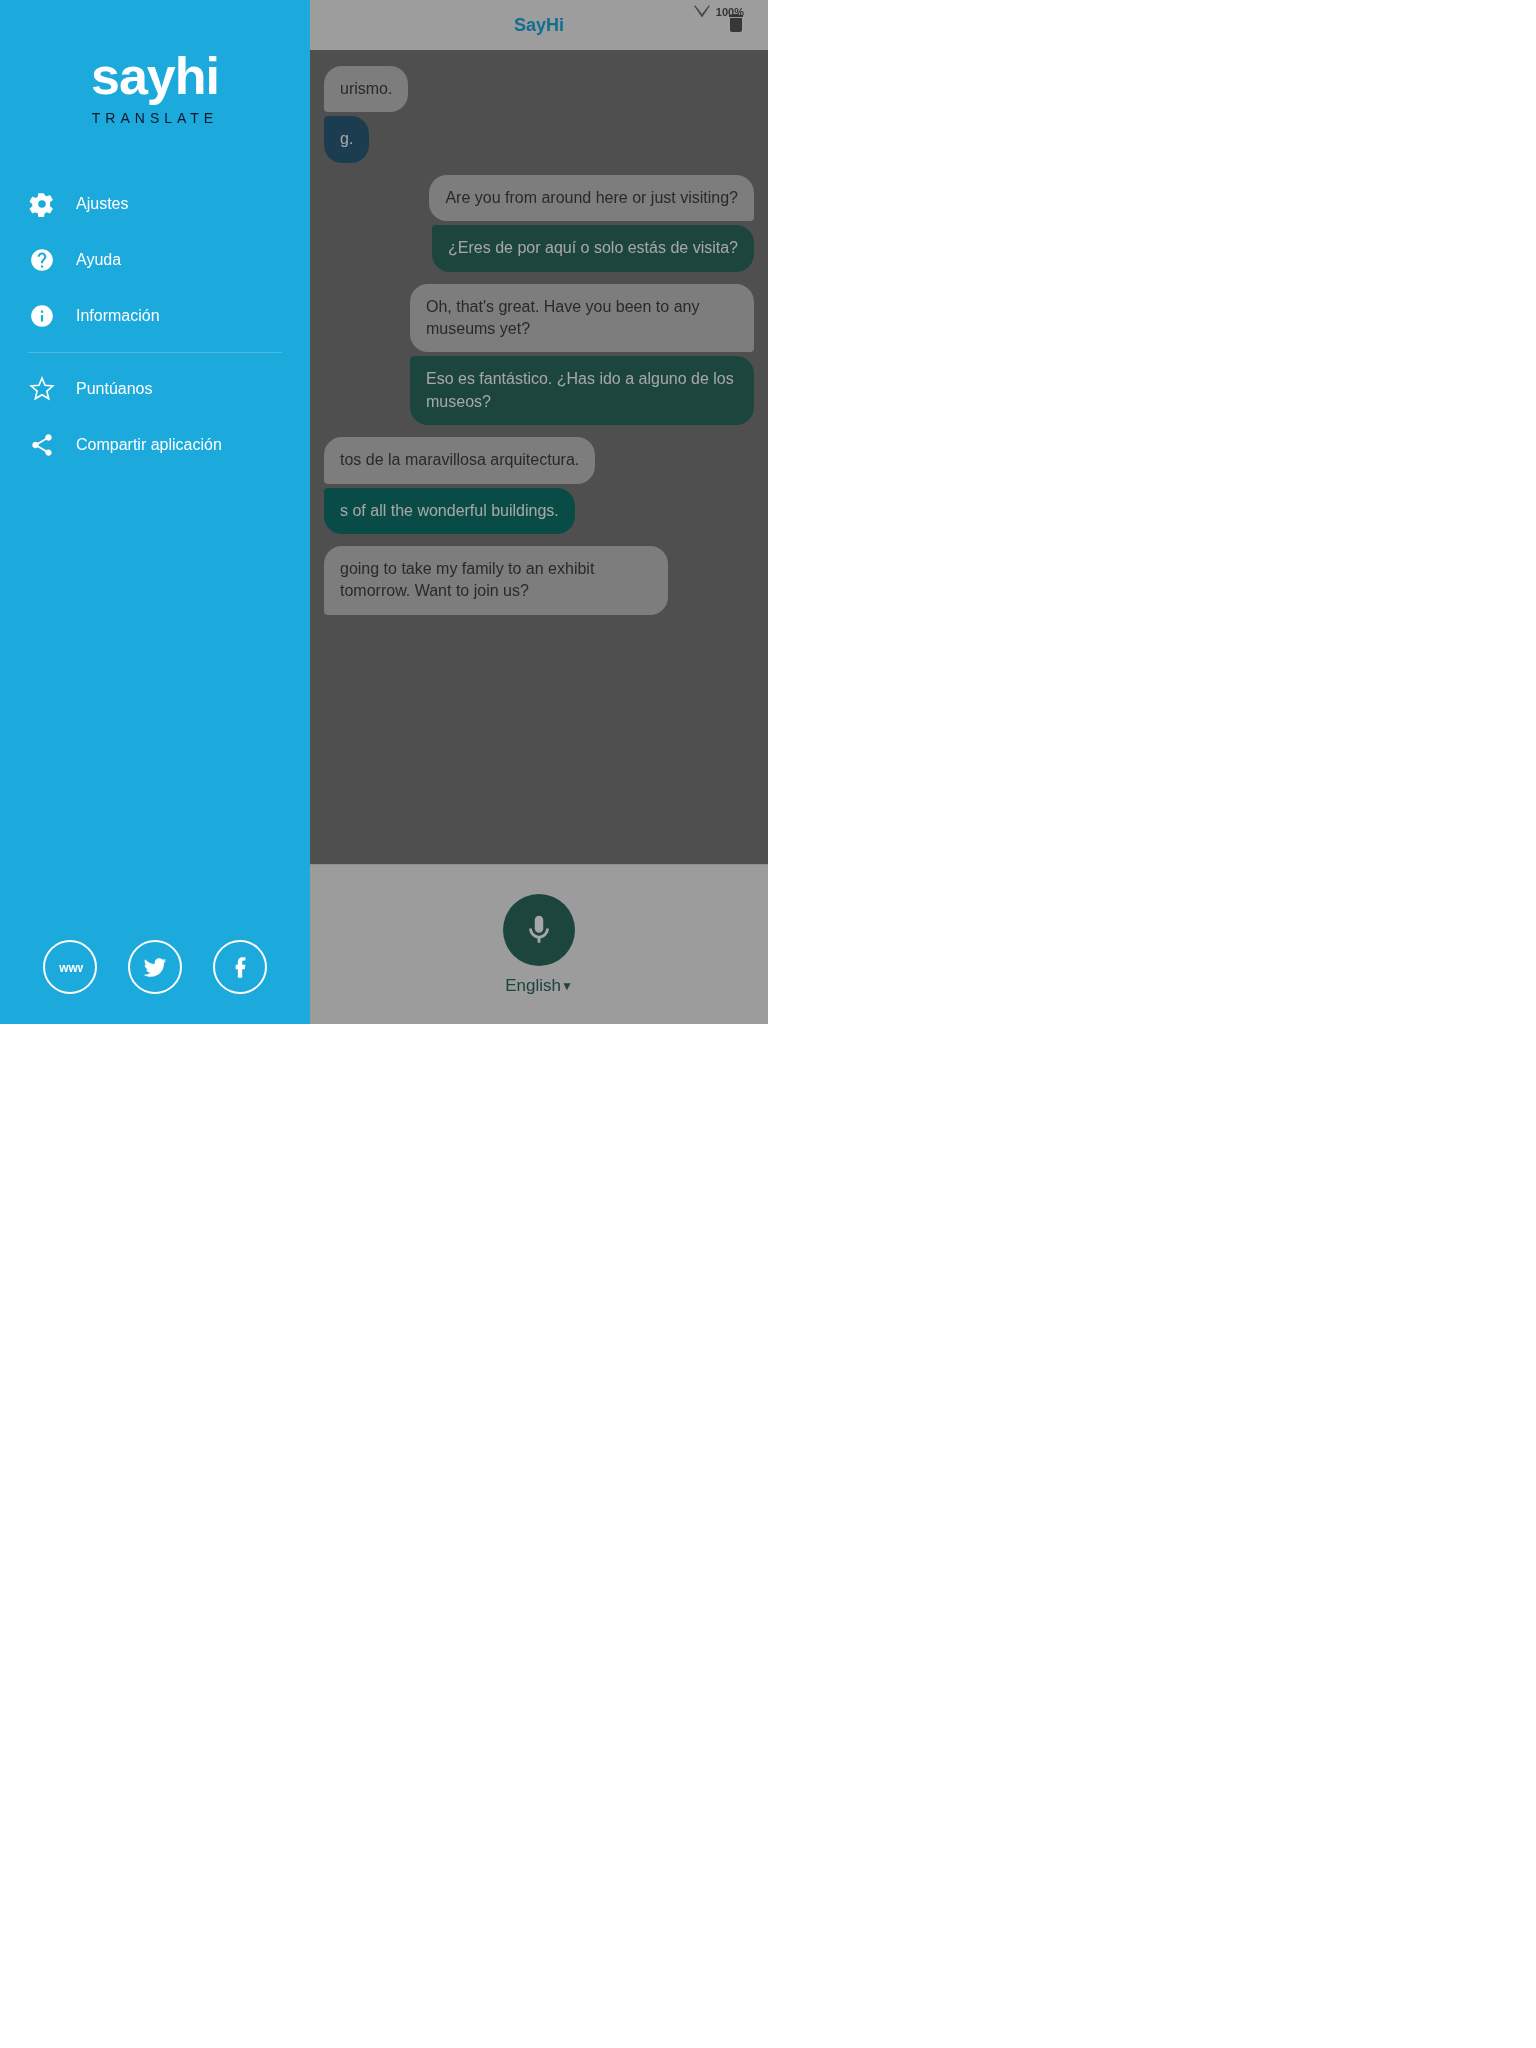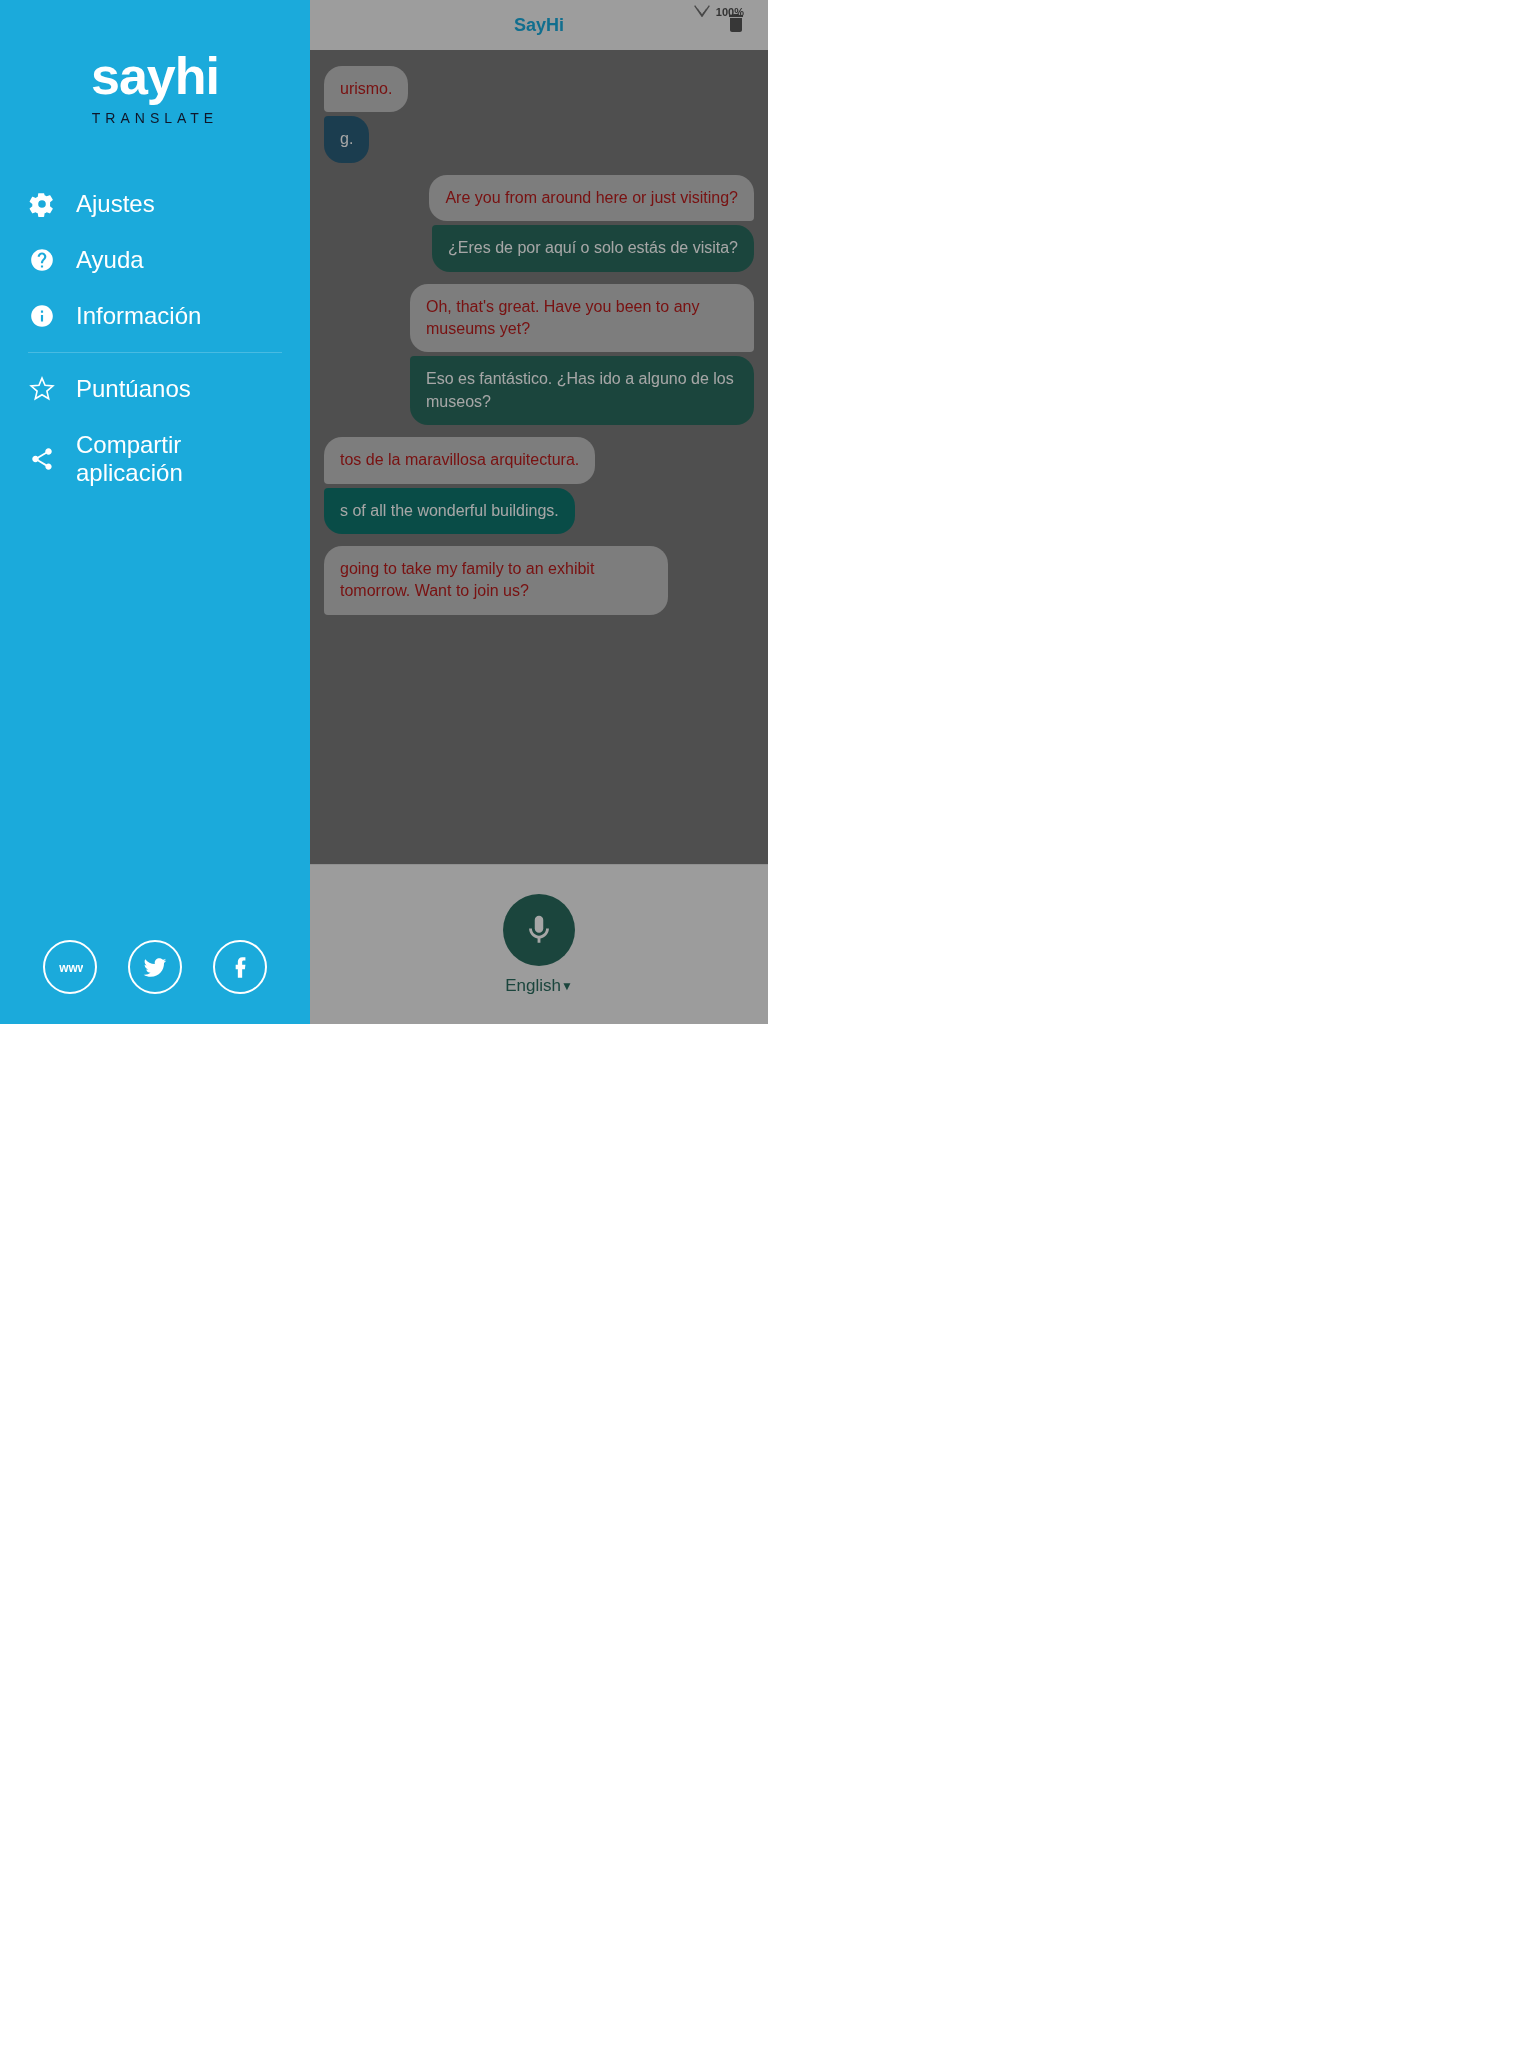--- a/index.html
+++ b/index.html
@@ -92,21 +92,21 @@
       justify-content: center;
       flex-shrink: 0;
     }
     .nav-icon svg {
       width: 26px;
       height: 26px;
       fill: white;
     }
     .nav-label {
       color: white;
-      font-size: 24px;
+      font-size: 16px;
       font-weight: 400;
     }
 
     .sidebar-divider {
       height: 1px;
       background: rgba(255,255,255,0.2);
       margin: 8px 28px;
     }
 
     .sidebar-bottom {
@@ -206,21 +206,21 @@
 
     .bubble {
       max-width: 80%;
       padding: 12px 16px;
       border-radius: 18px;
       font-size: 16px;
       line-height: 1.4;
     }
     .bubble.grey {
       background: #c0c0c0;
-      color: #b91c1c;
+      color: #404040;
     }
     .bubble.dark-teal {
       background: #2a6b5e;
       color: white;
     }
     .bubble.teal {
       background: #1BAADB;
       color: white;
     }
     .bubble.dark-blue {

